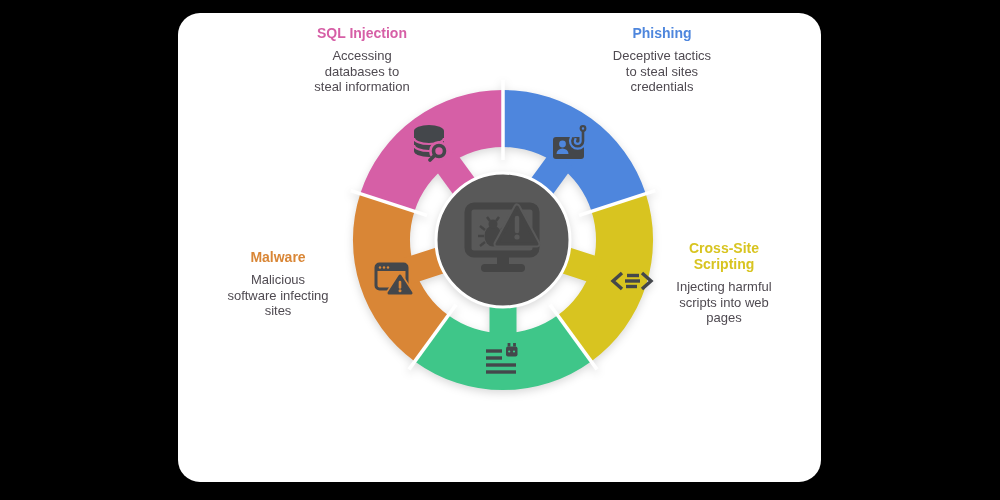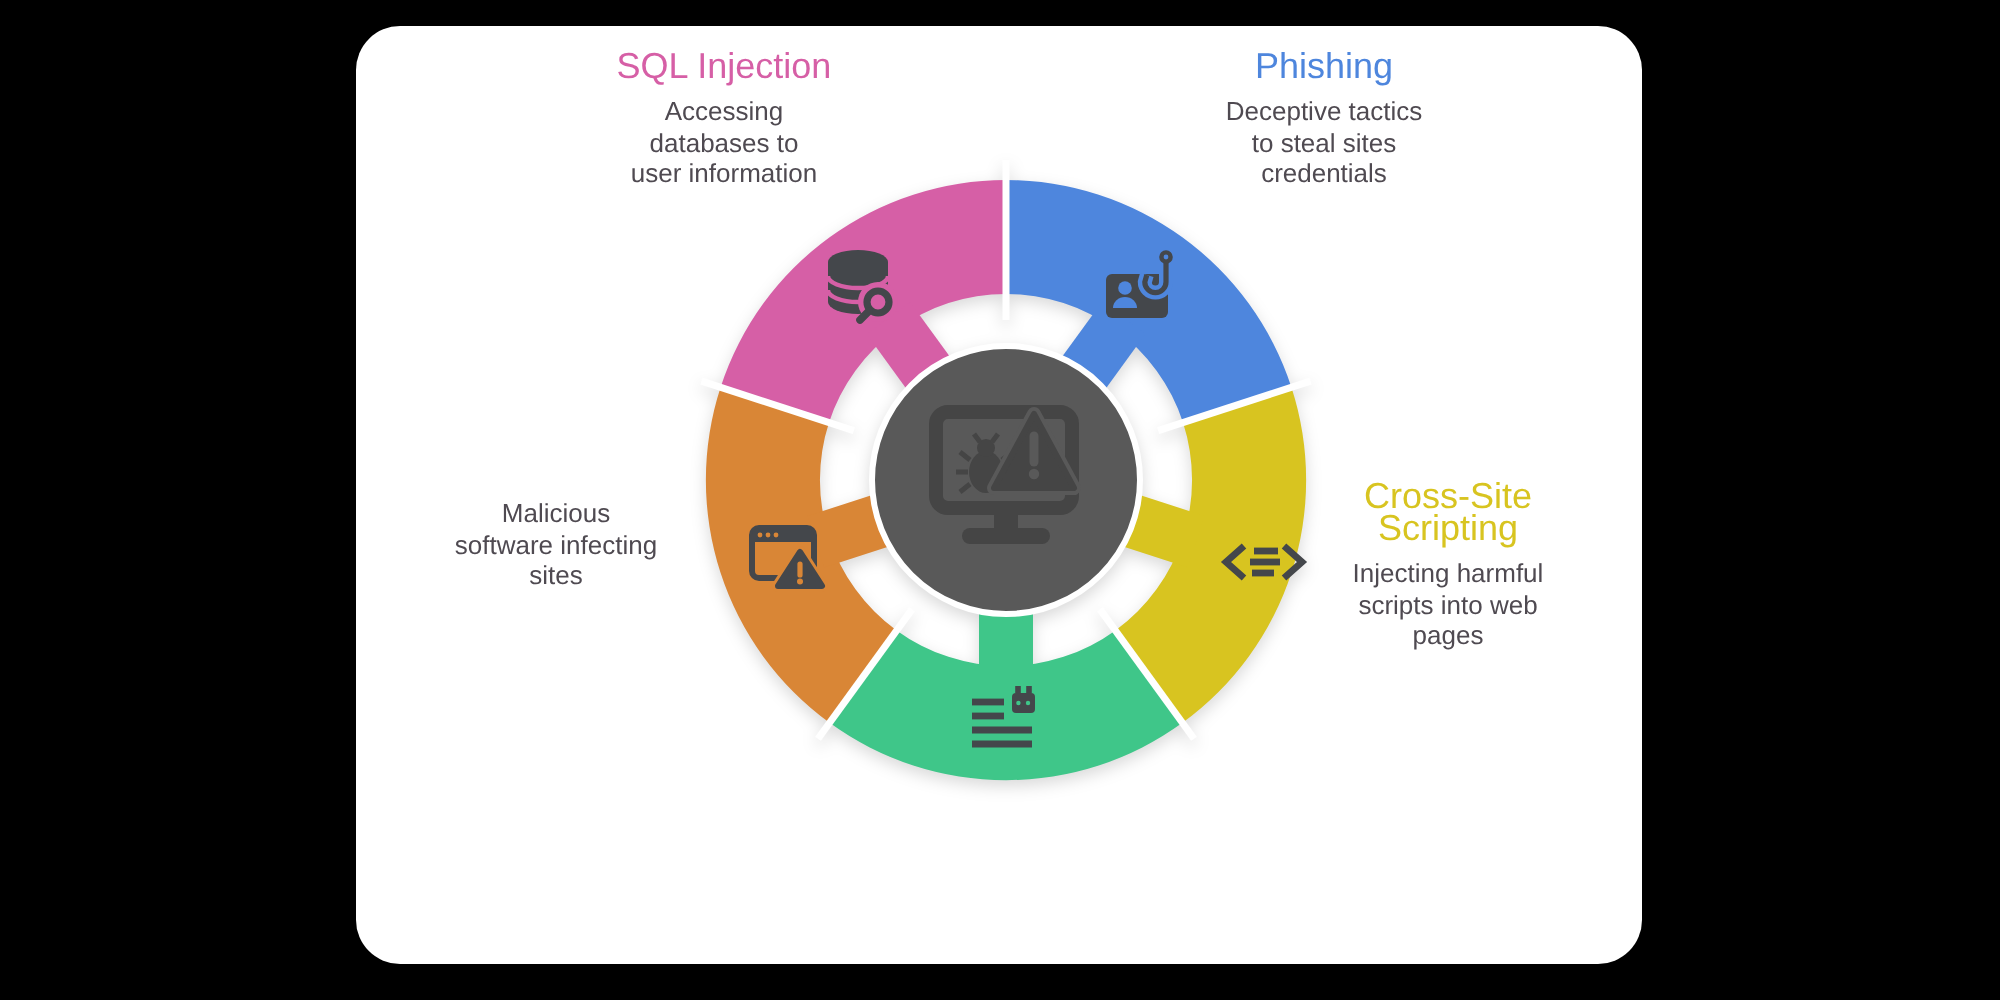--- a/index.html
+++ b/index.html
@@ -2,21 +2,21 @@
 <html style="--page-bg: #000000; --card-bg: #ffffff; --seg-pink: #d65fa6; --seg-blue: #4e86dd; --seg-yellow: #d8c420; --seg-green: #3fc689; --seg-orange: #d98636; --icon-dark: #44474b; --center-gray: #595959; --center-icon: #454545; --desc-text: #4f4a51;"><head>
 <meta charset="utf-8">
 <style>
   html,body{margin:0;padding:0;background:var(--page-bg,#000);}
   .stage{position:relative;width:1000px;height:500px;background:var(--page-bg,#000);overflow:hidden;
          font-family:"Liberation Sans",sans-serif;}
   .card{position:absolute;left:178px;top:13px;width:643px;height:469px;background:var(--card-bg,#fff);
         border-radius:22px;}
   svg.donut{position:absolute;left:0;top:0;width:1000px;height:500px;}
   .label{position:absolute;text-align:center;}
-  .label h3{margin:0 0 7px 0;font-size:18px;line-height:16px;font-weight:400;}
+  .label h3{margin:0 0 7px 0;font-size:14px;line-height:16px;font-weight:700;}
   .label p{margin:0;font-size:13px;line-height:15.5px;color:var(--desc-text,#4f4a51);white-space:pre-line;}
   .t-pink{color:var(--seg-pink);} .t-blue{color:var(--seg-blue);} .t-yellow{color:var(--seg-yellow);text-align:center;}
   .t-green{color:var(--seg-green);} .t-orange{color:var(--seg-orange);}
 </style>
 </head>
 <body>
 
 <div class="stage">
   <div class="card"></div>
 
@@ -122,36 +122,37 @@
         <line x1="14" y1="-20" x2="14" y2="-7" stroke="var(--center-gray)" stroke-width="4.5" stroke-linecap="round"></line>
         <circle cx="14" cy="-1" r="2.6" fill="var(--center-gray)"></circle>
       </g>
     </g>
   </svg>
 
   <div class="label" style="left:287px;top:25px;width:150px">
     <h3 class="t-pink">SQL Injection</h3>
     <p>Accessing
 databases to
-user information</p>
+steal information</p>
   </div>
 
   <div class="label" style="left:587px;top:25px;width:150px">
     <h3 class="t-blue">Phishing</h3>
     <p>Deceptive tactics
 to steal sites
 credentials</p>
   </div>
 
   <div class="label" style="left:659px;top:240px;width:130px">
     <h3 class="t-yellow">Cross-Site Scripting</h3>
     <p>Injecting harmful
 scripts into web
 pages</p>
   </div>
 
   <div class="label" style="left:203px;top:249px;width:150px">
+    <h3 class="t-orange">Malware</h3>
     <p>Malicious
 software infecting
 sites</p>
   </div>
 
 </div>
 
 </body></html>

